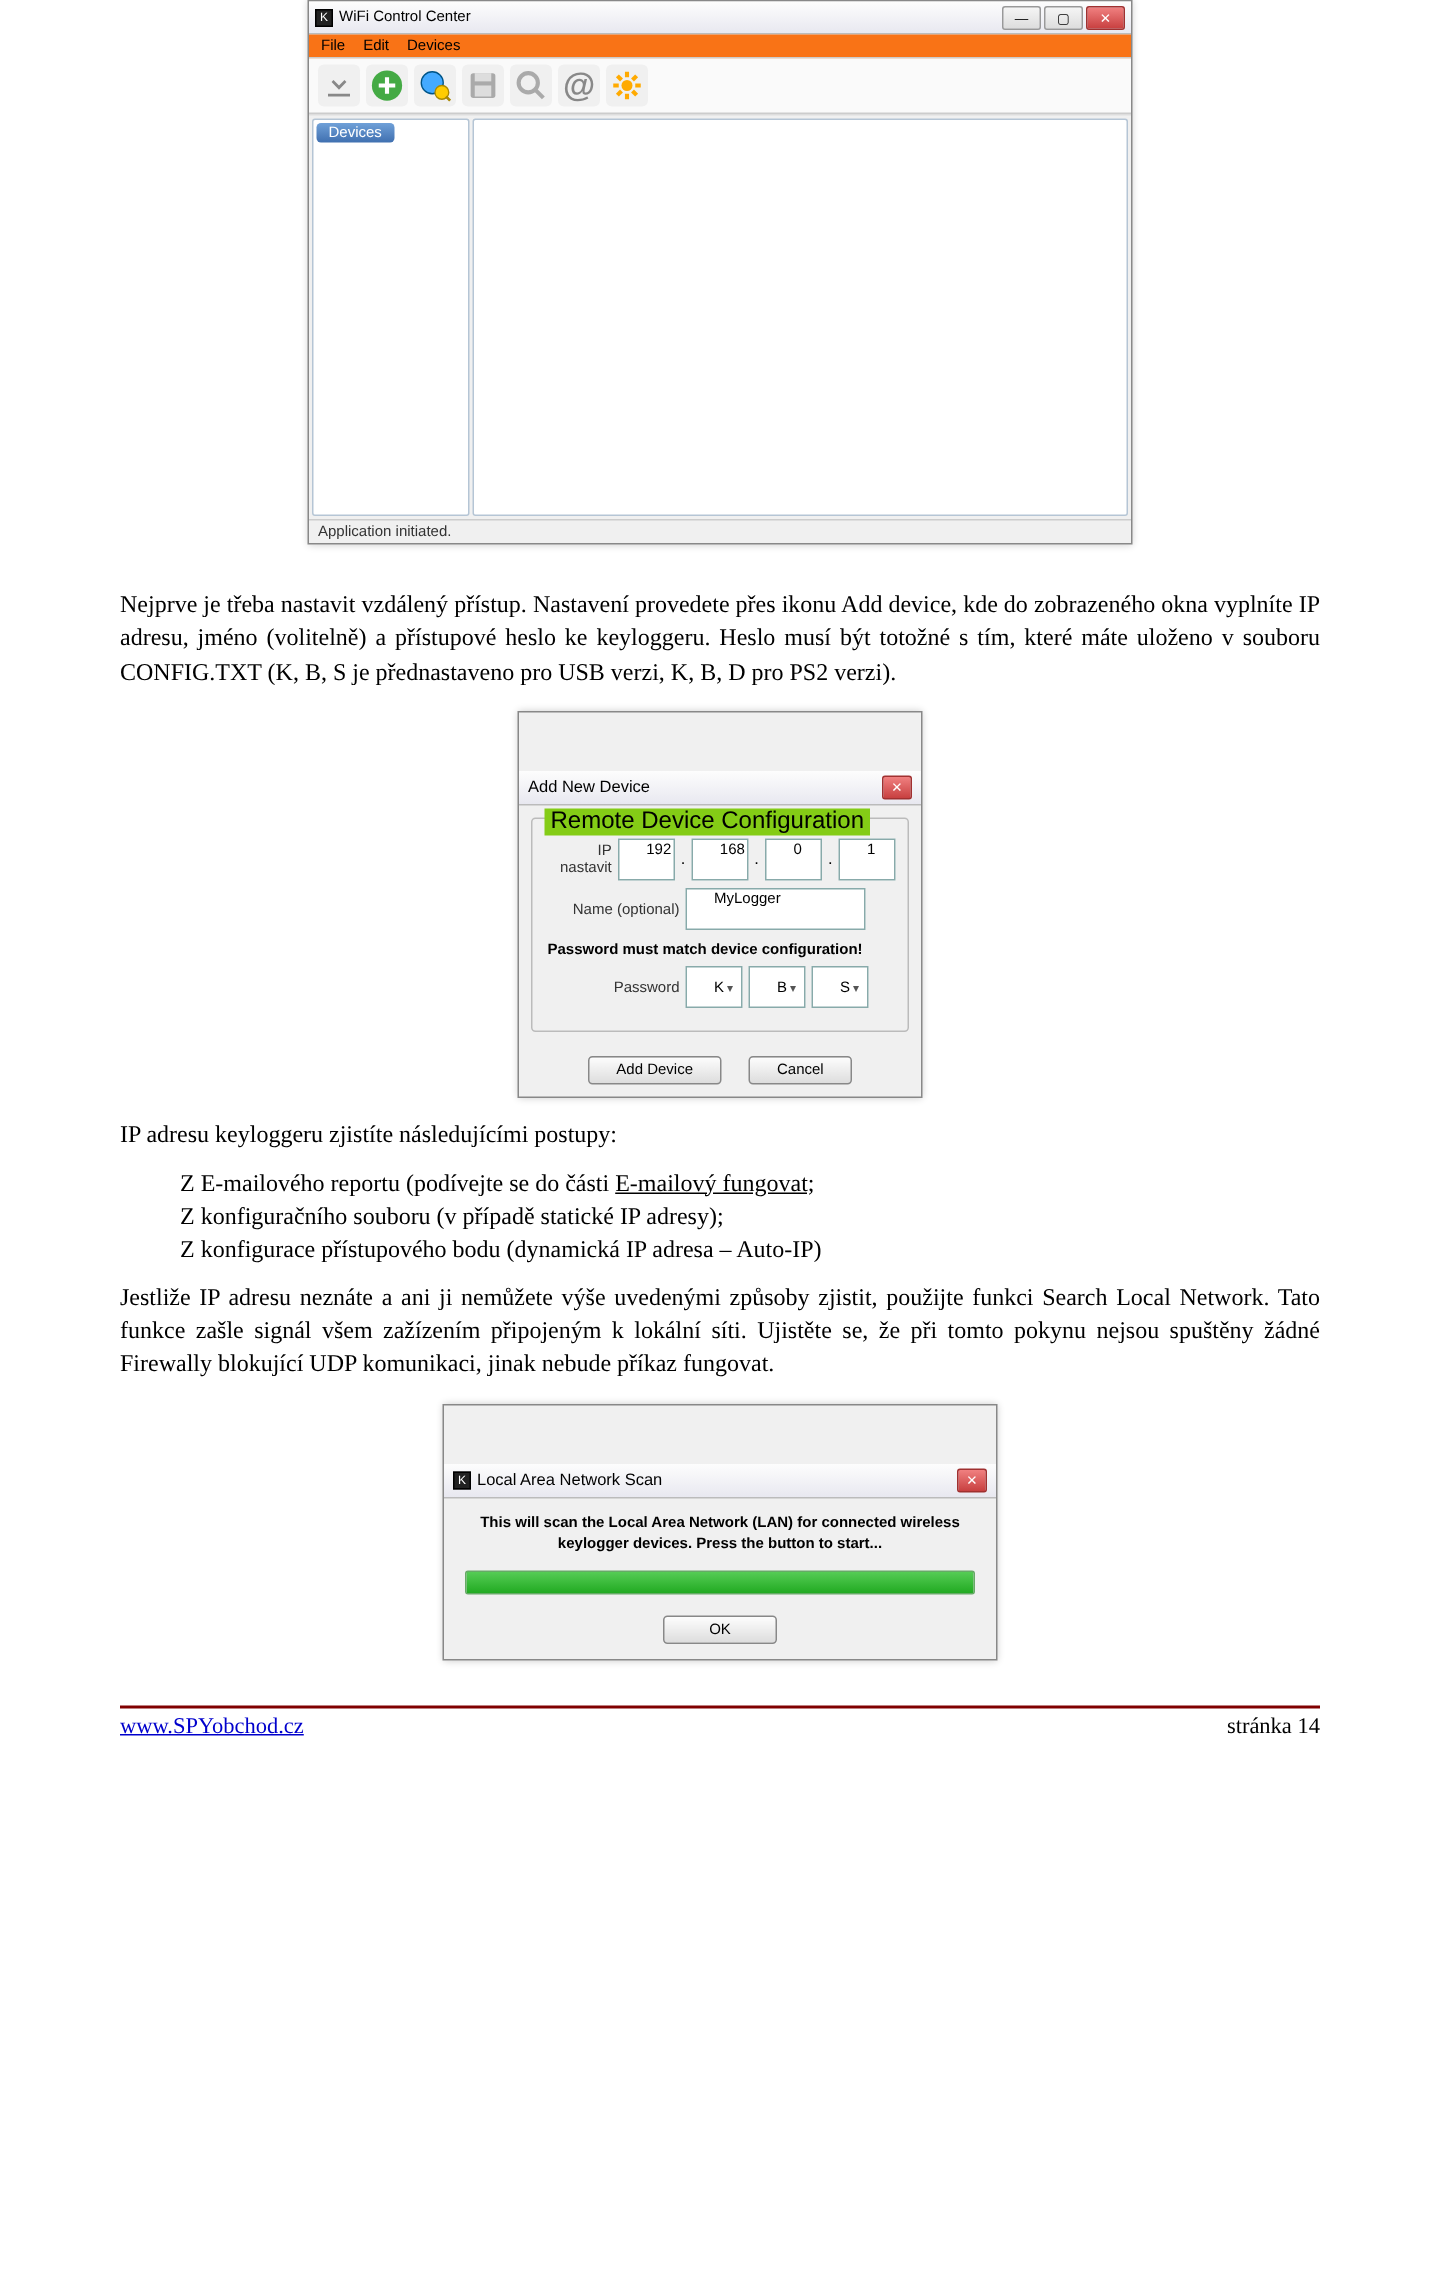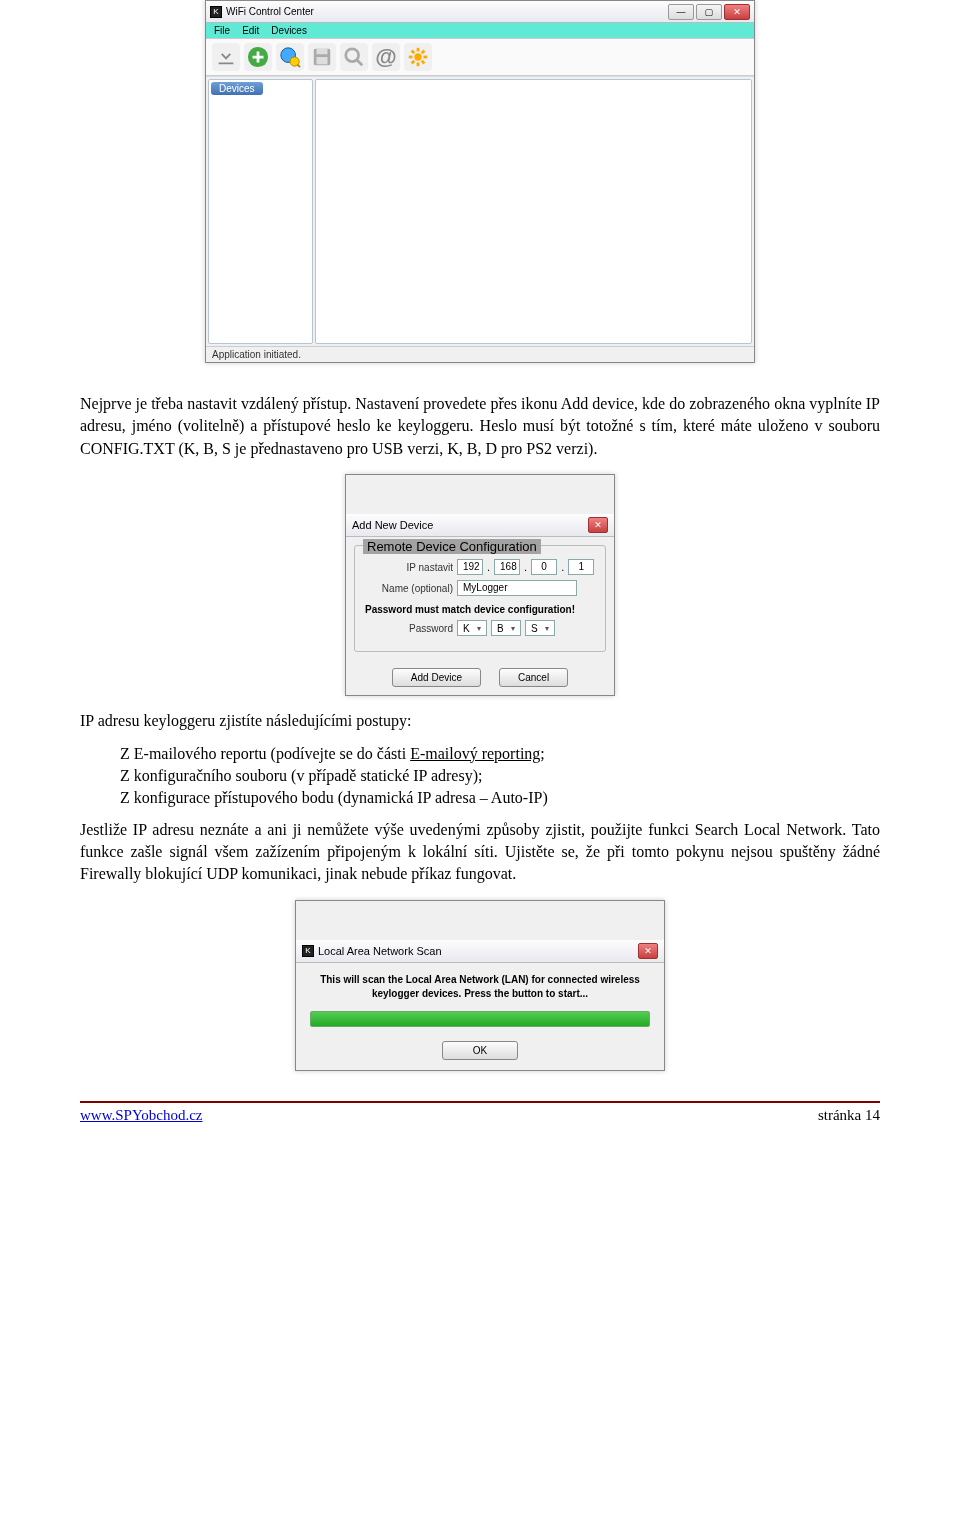--- a/index.html
+++ b/index.html
@@ -28,21 +28,21 @@
     display: flex; align-items: center; justify-content: space-between;
     background: linear-gradient(#fdfdfd,#e8e8f0);
     border-bottom: 1px solid #bbb;
     height: 22px; padding: 0 4px;
   }
   .titlebar-left { display:flex; align-items:center; gap:4px; }
   .app-icon { width:12px; height:12px; background:#222; color:#fff; font-size:8px; display:flex; align-items:center; justify-content:center; border:1px solid #000;}
   .win-btns { display:flex; gap:2px; }
   .win-btn { width:26px; height:16px; background:linear-gradient(#f5f5f5,#ddd); border:1px solid #999; border-radius:2px; display:flex; align-items:center; justify-content:center; font-size:9px;}
   .win-btn.close { background:linear-gradient(#f08080,#c84040); color:#fff; border-color:#a03030;}
-  .menubar { display:flex; gap:12px; padding:2px 8px; background:#5eead4; border-bottom:1px solid #ccc;}
+  .menubar { display:flex; gap:12px; padding:2px 8px; background:#f97316; border-bottom:1px solid #ccc;}
   .toolbar { display:flex; gap:4px; padding:4px 6px; background:#fafafa; border-bottom:1px solid #ccc;}
   .tb-icon { width:28px; height:28px; border-radius:4px; display:flex; align-items:center; justify-content:center; }
   .tb-download { background:#f0f0f0; }
   .tb-download svg, .tb-icon svg { width:22px; height:22px; }
   .tb-add { background:#f0f0f0;}
   .tb-globe { background:#f0f0f0;}
   .tb-save { background:#f0f0f0;}
   .tb-search { background:#f0f0f0;}
   .tb-at { background:#f0f0f0; color:#888; font-size:22px; font-weight:bold; font-family:Arial;}
   .tb-gear { background:#f0f0f0;}
@@ -58,24 +58,24 @@
   
   .dlg-add {
     width: 270px; margin: 14px auto; border:1px solid #888; background:#f0f0f0;
     font-family: Tahoma, Arial, sans-serif; font-size:11px;
     box-shadow:0 0 5px rgba(0,0,0,0.2);
   }
   .dlg-title { display:flex; justify-content:space-between; align-items:center;
     background:linear-gradient(#fdfdfd,#e8e8f0); border-bottom:1px solid #bbb; padding:3px 6px;margin-top:39px;}
   .dlg-close { width:20px; height:16px; background:linear-gradient(#f08080,#c84040); color:#fff; border:1px solid #a03030; border-radius:2px; display:flex; align-items:center; justify-content:center; font-size:9px;}
   .group { margin:8px; border:1px solid #bbb; border-radius:3px; padding:8px 8px 10px 8px; position:relative;}
-  .group-label { position:absolute; top:-7px; left:8px; background:#a3a3a3; padding:0 4px; font-size:13px;}
+  .group-label { position:absolute; top:-7px; left:8px; background:#84cc16; padding:0 4px; font-size:16px;}
   .row { display:flex; align-items:center; margin:5px 0; gap:4px;}
   .row .lbl { width:90px; text-align:right; font-size:10px; color:#333;}
-  .ipbox, .txtbox, .selbox { border:1px solid #8aa; background:#fff; font-size:10px; padding:1px 5px; height:16px;}
+  .ipbox, .txtbox, .selbox { border:1px solid #8aa; background:#fff; font-size:10px; padding:1px 18px; height:28px;}
   .ipbox { width:26px; text-align:center;}
   .txtbox { width:120px;}
   .selbox { width:30px; display:inline-flex; align-items:center; justify-content:space-between;}
   .selbox::after { content:"▾"; font-size:8px; color:#555; margin-left:2px;}
   .bold-msg { font-weight:bold; font-size:10px; margin:8px 2px 2px 2px;}
   .dlg-btnrow { display:flex; gap:18px; justify-content:center; padding:8px;text-align:right;}
   .dlg-btn { padding:3px 18px; background:linear-gradient(#fdfdfd,#ddd); border:1px solid #888; border-radius:3px; font-size:10px;}
   
   
   .list { margin:10px 0 10px 40px; }
@@ -209,21 +209,21 @@
   <div class="dlg-btnrow">
     <span class="dlg-btn">Add Device</span>
     <span class="dlg-btn">Cancel</span>
   </div>
 </div>
 
 <p class="para">IP adresu keyloggeru zjistíte následujícími postupy:</p>
 
 <div class="list">
   <div class="list-item">
-    <span>Z E-mailového reportu (podívejte se do části </span><span class="underline">E-mailový reporting;</span>
+    <span>Z E-mailového reportu (podívejte se do části </span><span class="underline">E-mailový fungovat;</span>
   </div>
   <div class="list-item">Z konfiguračního souboru (v případě statické IP adresy);</div>
   <div class="list-item">Z konfigurace přístupového bodu (dynamická IP adresa – Auto-IP)</div>
 </div>
 
 <p class="para">Jestliže IP adresu neznáte a ani ji nemůžete výše uvedenými způsoby zjistit, použijte funkci Search Local Network. Tato funkce zašle signál všem zažízením připojeným k lokální síti. Ujistěte se, že při tomto pokynu nejsou spuštěny žádné Firewally blokující UDP komunikaci, jinak nebude příkaz fungovat.</p>
 
 <div class="dlg-lan figure">
   <div class="dlg-title">
     <span style="display:flex;align-items:center;gap:4px;">

